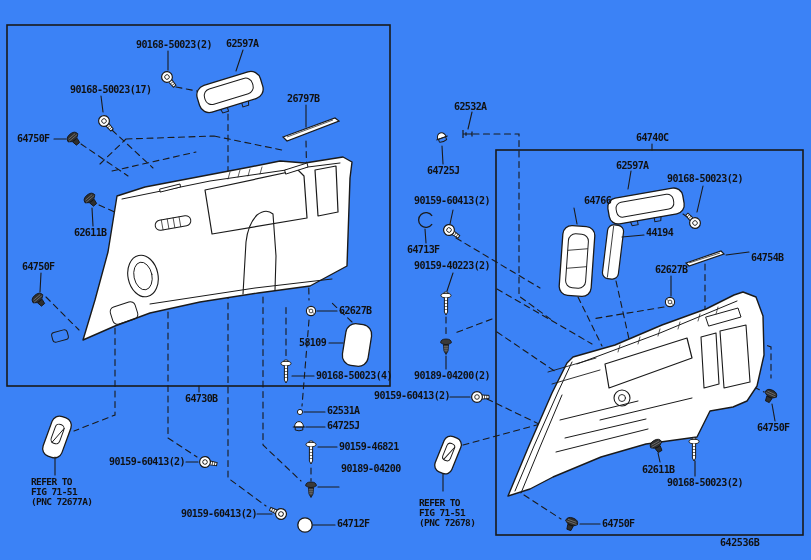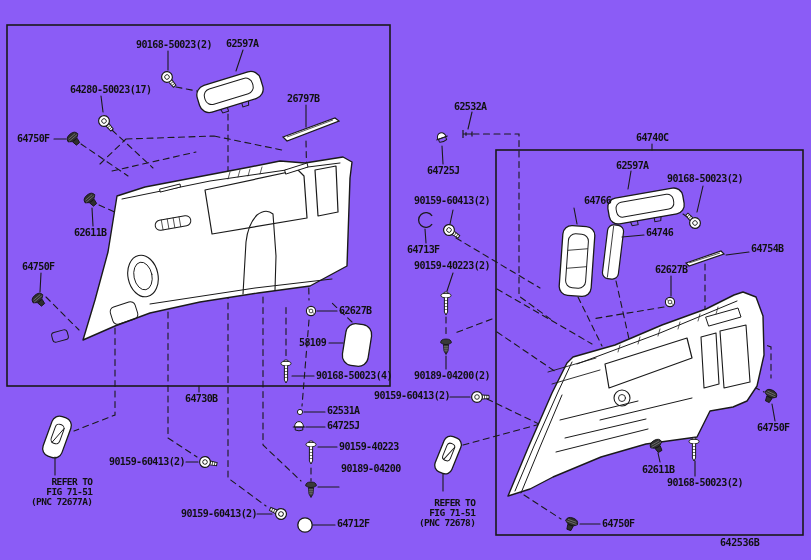--- a/index.html
+++ b/index.html
@@ -1,22 +1,22 @@
 <!DOCTYPE html>
 <html><head>
 <meta charset="utf-8">
 <style>
   html,body{margin:0;padding:0;background:#ffffff;}
-  #canvas{position:relative;width:811px;height:560px;background:#8b5cf6;overflow:hidden;
+  #canvas{position:relative;width:811px;height:560px;background:#3b82f6;overflow:hidden;
           font-family:"DejaVu Sans Mono", monospace;}
   #linework{position:absolute;left:0;top:0;}
   .lbl{position:absolute;font:bold 10px/10px "DejaVu Sans Mono",monospace;
        letter-spacing:-0.6px;color:#111;white-space:nowrap;}
   .note{position:absolute;font:bold 9.5px/10px "DejaVu Sans Mono",monospace;
-        letter-spacing:-0.6px;color:#111;white-space:nowrap;text-align:right;}
+        letter-spacing:-0.6px;color:#111;white-space:nowrap;}
   .footer-code{position:absolute;font:bold 10px/10px "DejaVu Sans Mono",monospace;
         letter-spacing:-0.4px;color:#111;}
 </style>
 </head>
 <body>
 
 <div id="canvas">
 
 <svg id="linework" width="811" height="560" viewBox="0 0 811 560">
   <defs>
@@ -253,47 +253,47 @@
         <path d="M775,421 L772,404"></path>
     <path d="M660,462 L658,453"></path>
         <path d="M695,476 L695,461"></path>
         <path d="M443,491 L443,474"></path>
     <path d="M600,524 L580,524"></path>
   </g>
 </svg>
 
 <div class="lbl" style="left:136px;top:40px">90168-50023(2)</div>
 <div class="lbl" style="left:226px;top:39px">62597A</div>
-<div class="lbl" style="left:70px;top:85px">64280-50023(17)</div>
+<div class="lbl" style="left:70px;top:85px">90168-50023(17)</div>
 <div class="lbl" style="left:287px;top:94px">26797B</div>
 <div class="lbl" style="left:17px;top:134px">64750F</div>
 <div class="lbl" style="left:74px;top:228px">62611B</div>
 <div class="lbl" style="left:22px;top:262px">64750F</div>
 <div class="lbl" style="left:339px;top:306px">62627B</div>
 <div class="lbl" style="left:299px;top:338px">58109</div>
 <div class="lbl" style="left:316px;top:371px">90168-50023(4)</div>
 <div class="lbl" style="left:185px;top:394px">64730B</div>
 <div class="lbl" style="left:327px;top:406px">62531A</div>
 <div class="lbl" style="left:327px;top:421px">64725J</div>
-<div class="lbl" style="left:339px;top:442px">90159-40223</div>
+<div class="lbl" style="left:339px;top:442px">90159-46821</div>
 <div class="lbl" style="left:341px;top:464px">90189-04200</div>
 <div class="lbl" style="left:109px;top:457px">90159-60413(2)</div>
 <div class="lbl" style="left:181px;top:509px">90159-60413(2)</div>
 <div class="lbl" style="left:337px;top:519px">64712F</div>
 
 <div class="lbl" style="left:454px;top:102px">62532A</div>
 <div class="lbl" style="left:636px;top:133px">64740C</div>
 <div class="lbl" style="left:427px;top:166px">64725J</div>
 <div class="lbl" style="left:616px;top:161px">62597A</div>
 <div class="lbl" style="left:667px;top:174px">90168-50023(2)</div>
 <div class="lbl" style="left:414px;top:196px">90159-60413(2)</div>
 <div class="lbl" style="left:584px;top:196px">64766</div>
-<div class="lbl" style="left:646px;top:228px">64746</div>
+<div class="lbl" style="left:646px;top:228px">44194</div>
 <div class="lbl" style="left:407px;top:245px">64713F</div>
-<div class="lbl" style="left:751px;top:244px">64754B</div>
+<div class="lbl" style="left:751px;top:253px">64754B</div>
 <div class="lbl" style="left:414px;top:261px">90159-40223(2)</div>
 <div class="lbl" style="left:655px;top:265px">62627B</div>
 <div class="lbl" style="left:414px;top:371px">90189-04200(2)</div>
 <div class="lbl" style="left:374px;top:391px">90159-60413(2)</div>
 <div class="lbl" style="left:757px;top:423px">64750F</div>
 <div class="lbl" style="left:642px;top:465px">62611B</div>
 <div class="lbl" style="left:667px;top:478px">90168-50023(2)</div>
 <div class="lbl" style="left:602px;top:519px">64750F</div>
 
 <div class="note" style="left:31px;top:477px">

